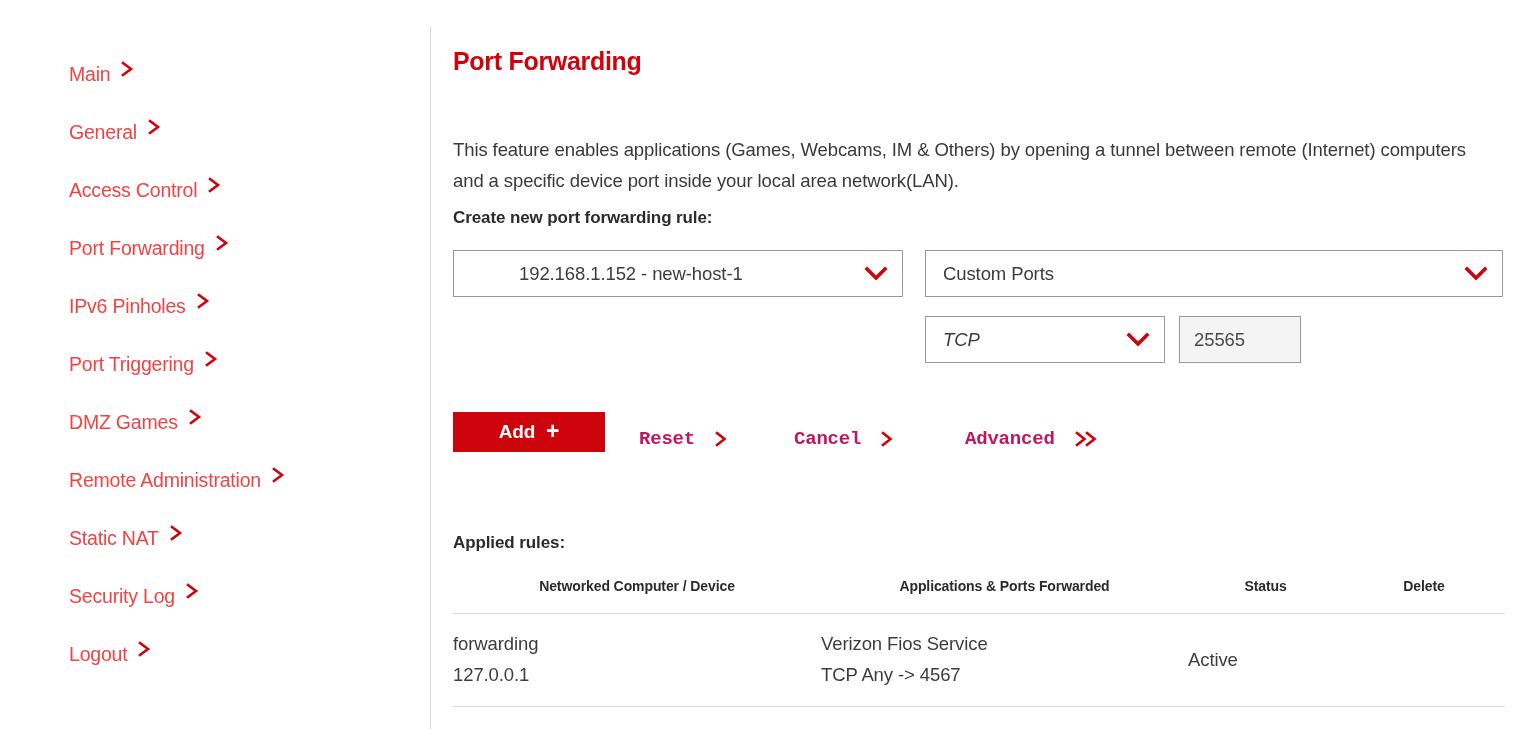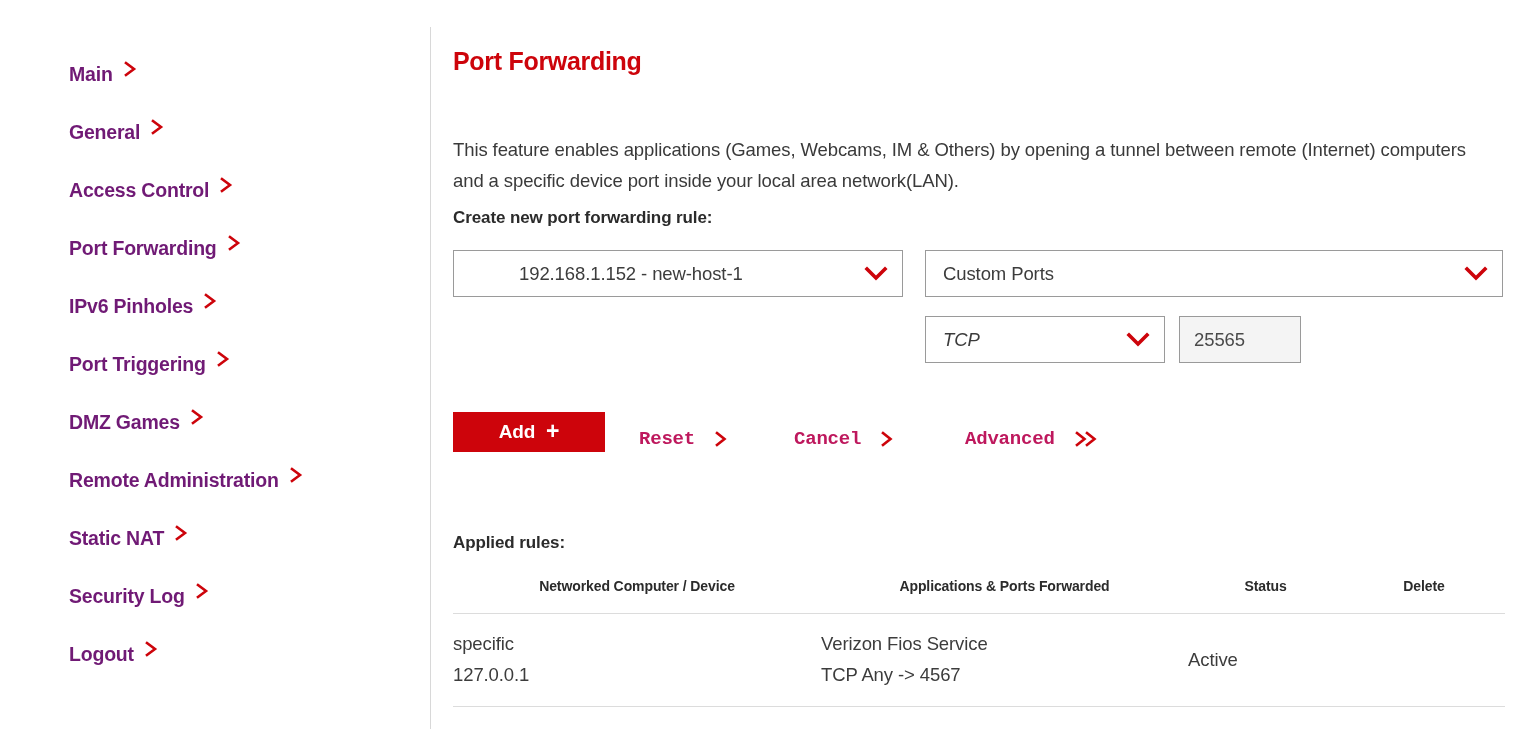--- a/index.html
+++ b/index.html
@@ -44,23 +44,23 @@
     display: flex;
     align-items: center;
     height: 58px;
     padding-left: 69px;
     text-decoration: none;
     cursor: pointer;
     user-select: none;
   }
   .nav-label {
     font-size: 19.5px;
-    font-weight: bold;
+    font-weight: normal;
     letter-spacing: -0.2px;
-    color: #701a75;
+    color: #ef4444;
     line-height: 1;
     white-space: nowrap;
     margin-top: 12px;
   }
   .chev {
     margin-left: 10px;
     display: inline-flex;
     align-items: center;
     line-height: 0;
   }
@@ -441,21 +441,21 @@
         <tr>
           <th>Networked Computer / Device</th>
           <th>Applications &amp; Ports Forwarded</th>
           <th>Status</th>
           <th>Delete</th>
         </tr>
       </thead>
       <tbody>
         <tr>
           <td>
-            <span class="cell-line">specific</span>
+            <span class="cell-line">forwarding</span>
             <span class="cell-line">127.0.0.1</span>
           </td>
           <td>
             <span class="cell-line">Verizon Fios Service</span>
             <span class="cell-line">TCP Any -&gt; 4567</span>
           </td>
           <td class="mid">Active</td>
           <td class="mid"></td>
         </tr>
       </tbody>

